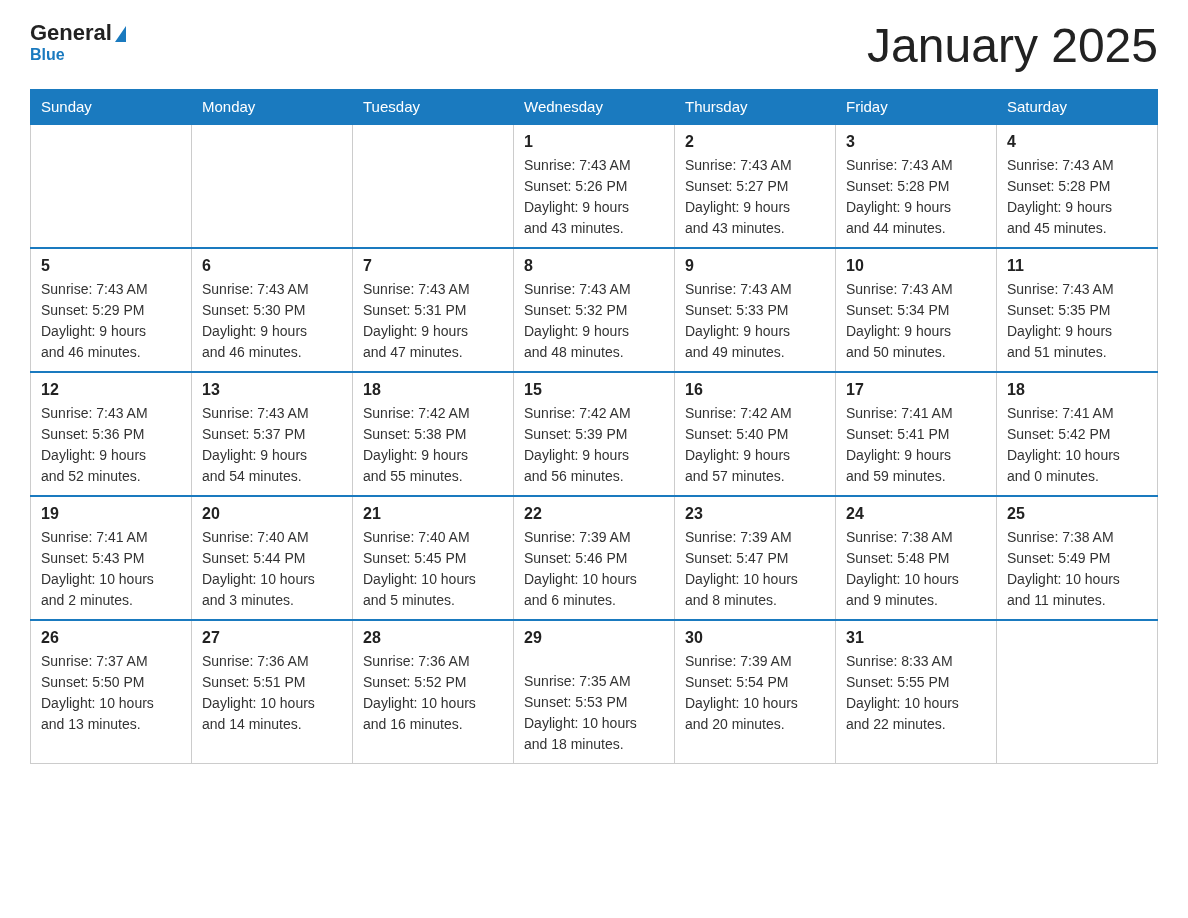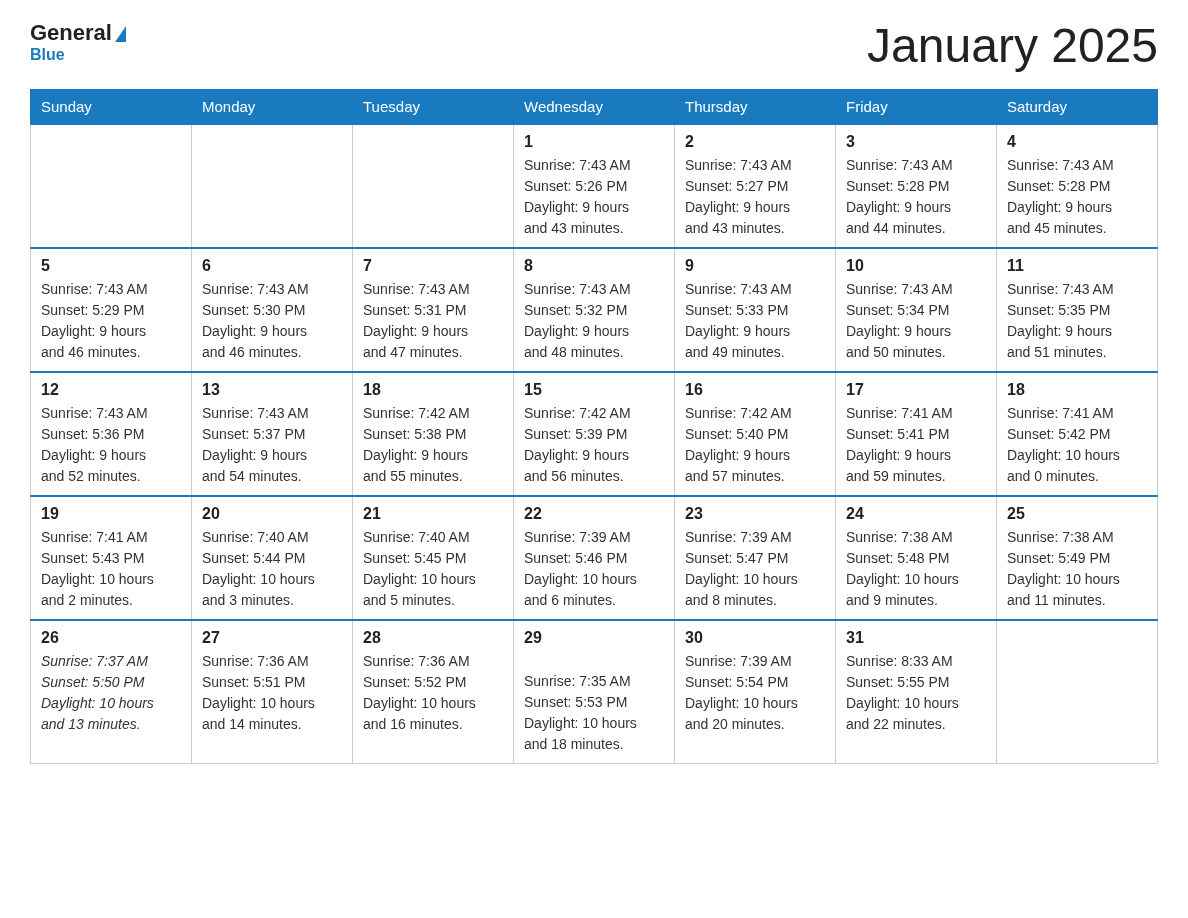--- a/index.html
+++ b/index.html
@@ -295,21 +295,21 @@
           <span class="day-number">25</span>
           <div class="day-info" style="white-space: pre-line;">Sunrise: 7:38 AM
 Sunset: 5:49 PM
 Daylight: 10 hours
 and 11 minutes.</div>
         </td>
       </tr>
       <tr>
         <td>
           <span class="day-number">26</span>
-          <div class="day-info" style="white-space: pre-line; font-style: italic;">Sunrise: 7:37 AM
+          <div class="day-info" style="white-space: pre-line;">Sunrise: 7:37 AM
 Sunset: 5:50 PM
 Daylight: 10 hours
 and 13 minutes.</div>
         </td>
         <td>
           <span class="day-number">27</span>
           <div class="day-info" style="white-space: pre-line;">Sunrise: 7:36 AM
 Sunset: 5:51 PM
 Daylight: 10 hours
 and 14 minutes.</div>

